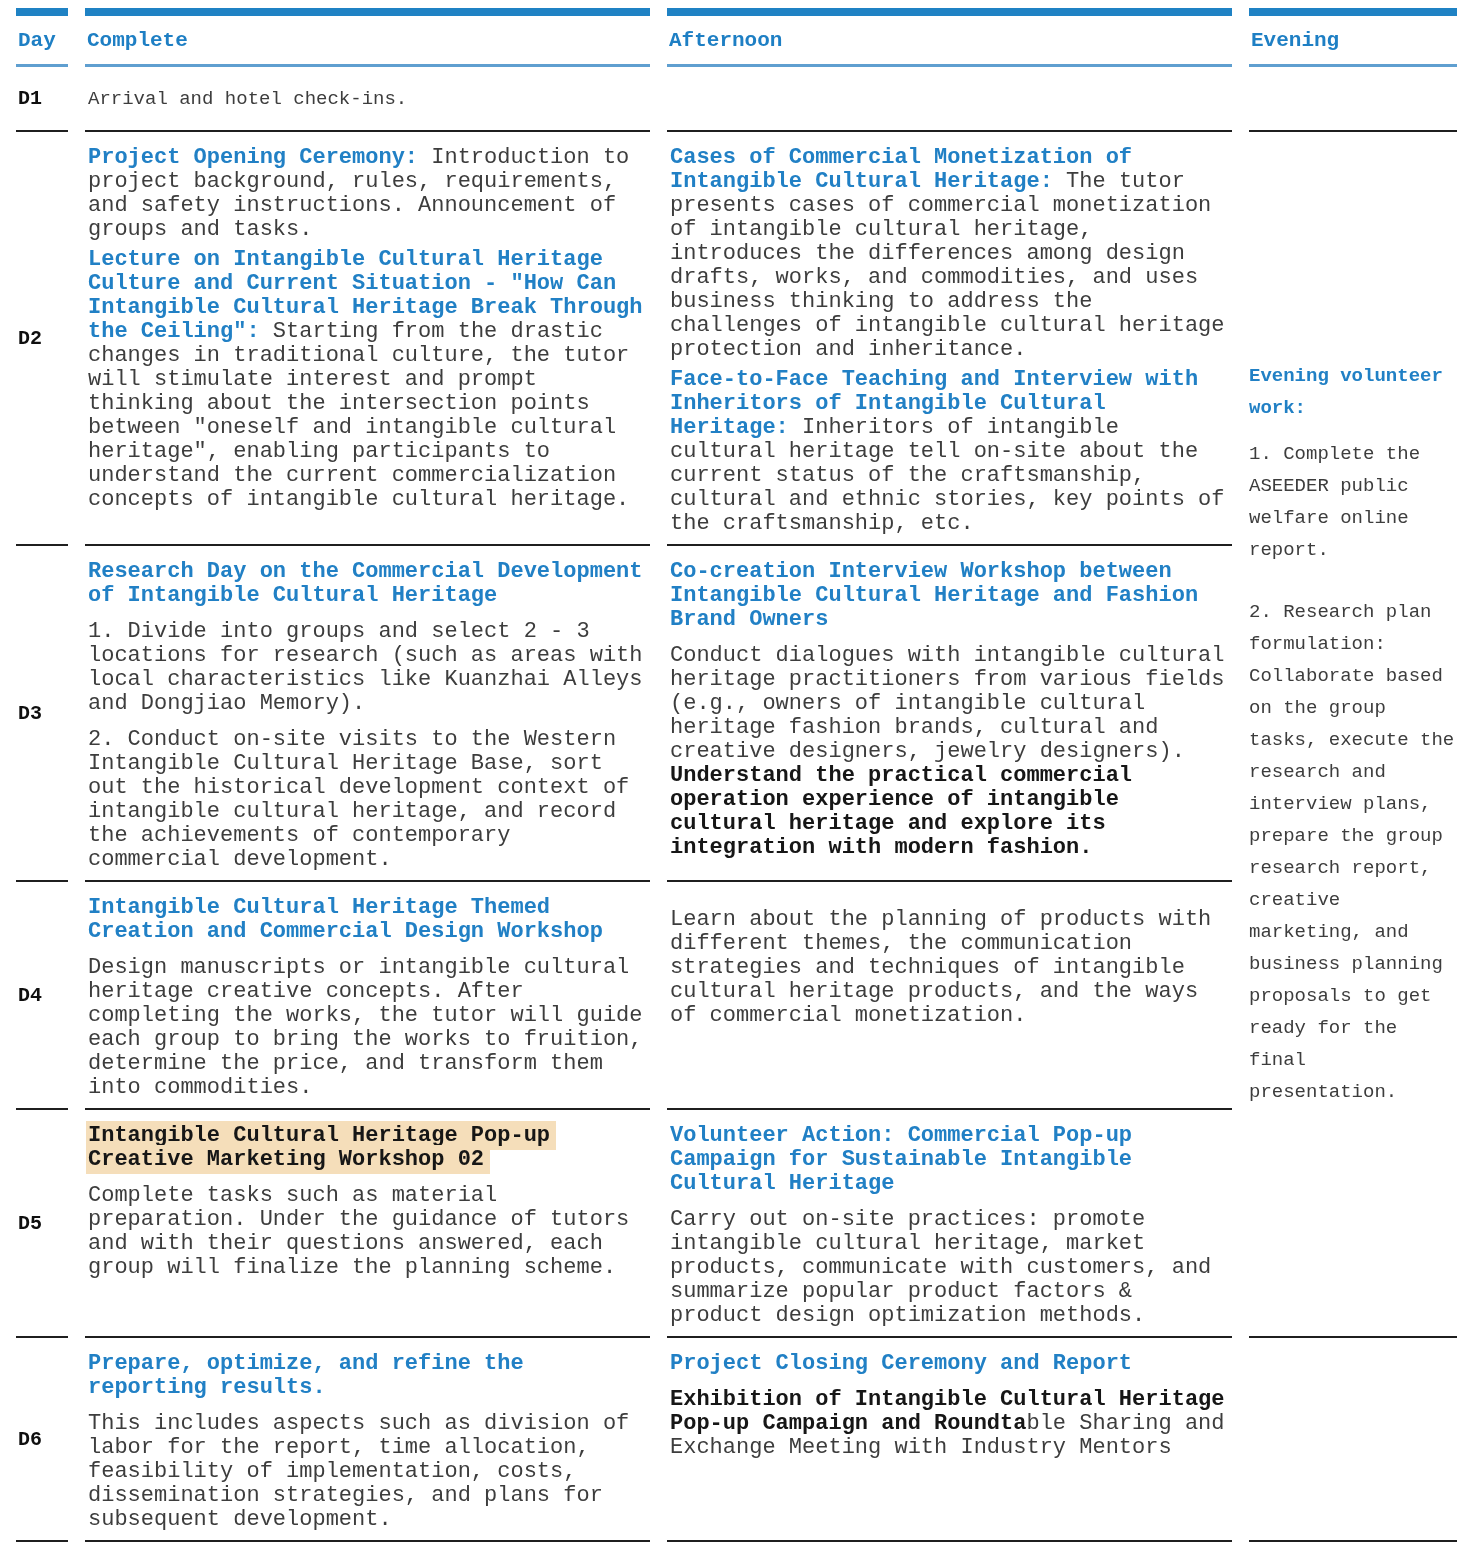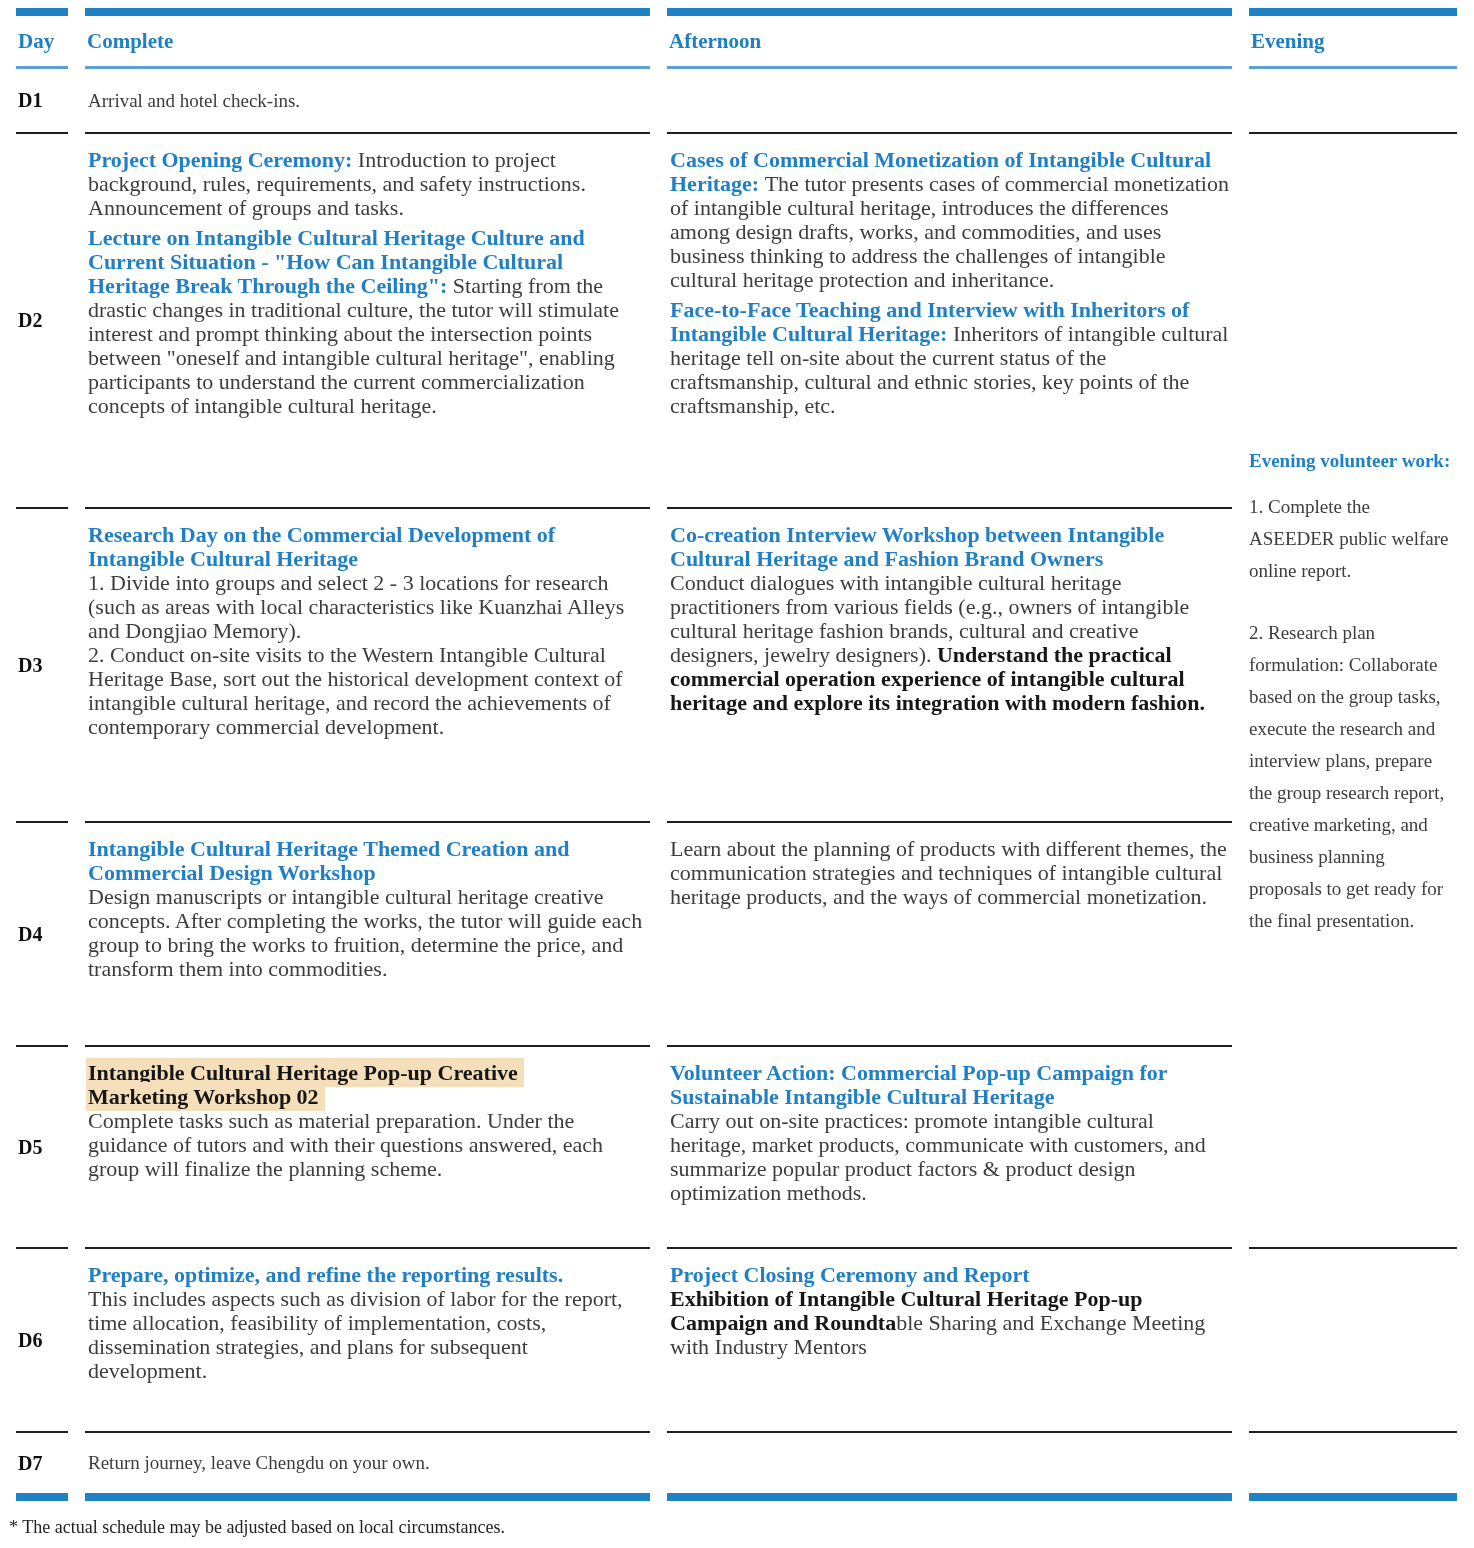--- a/index.html
+++ b/index.html
@@ -1,18 +1,18 @@
 <!DOCTYPE html>
 <html><head>
 <meta charset="utf-8">
 <style>
   html,body { margin:0; padding:0; background:#ffffff; }
   .page {
     width:1474px; height:1548px; background:#ffffff; overflow:hidden;
-    font-family:Liberation Serif, serif; color:#3d3d3d;
+    font-family:Liberation Mono, monospace; color:#3d3d3d;
   }
   .sched {
     display:grid;
     grid-template-columns:52px 565px 565px 208px;
     column-gap:17px;
     margin:8px 18px 0 16px;
   }
   .hcell {
     border-top:8px solid #1f82c4;
     border-bottom:3px solid #5f9fd0;
@@ -22,21 +22,21 @@
   }
   .cell { border-bottom:2px solid #1f1f1f; box-sizing:border-box; }
   .noborder { border-bottom:none; }
   .content { padding:14px 0 8px 3px; font-size:22px; line-height:24px; }
   .center { display:flex; align-items:center; padding-left:3px; font-size:19px; line-height:32px; }
   .daycell {
     display:flex; align-items:center; padding-left:2px;
     font-size:20px; font-weight:bold; color:#0f0f0f;
   }
   .para + .para { margin-top:6px; }
-  .para.tight { margin-top:0; }
+  .para.tight { margin-top:12px; }
   .lead { color:#2180c5; font-weight:bold; }
   .plain { color:#3d3d3d; }
   .boldblk { color:#161616; font-weight:bold; }
   .hl {
     background:#f5deba; color:#161616; font-weight:bold;
     padding:2px 6px 2px 2px; margin-left:-2px;
     -webkit-box-decoration-break:clone; box-decoration-break:clone;
   }
   .hlwrap { max-width:500px; }
   .evcell {

